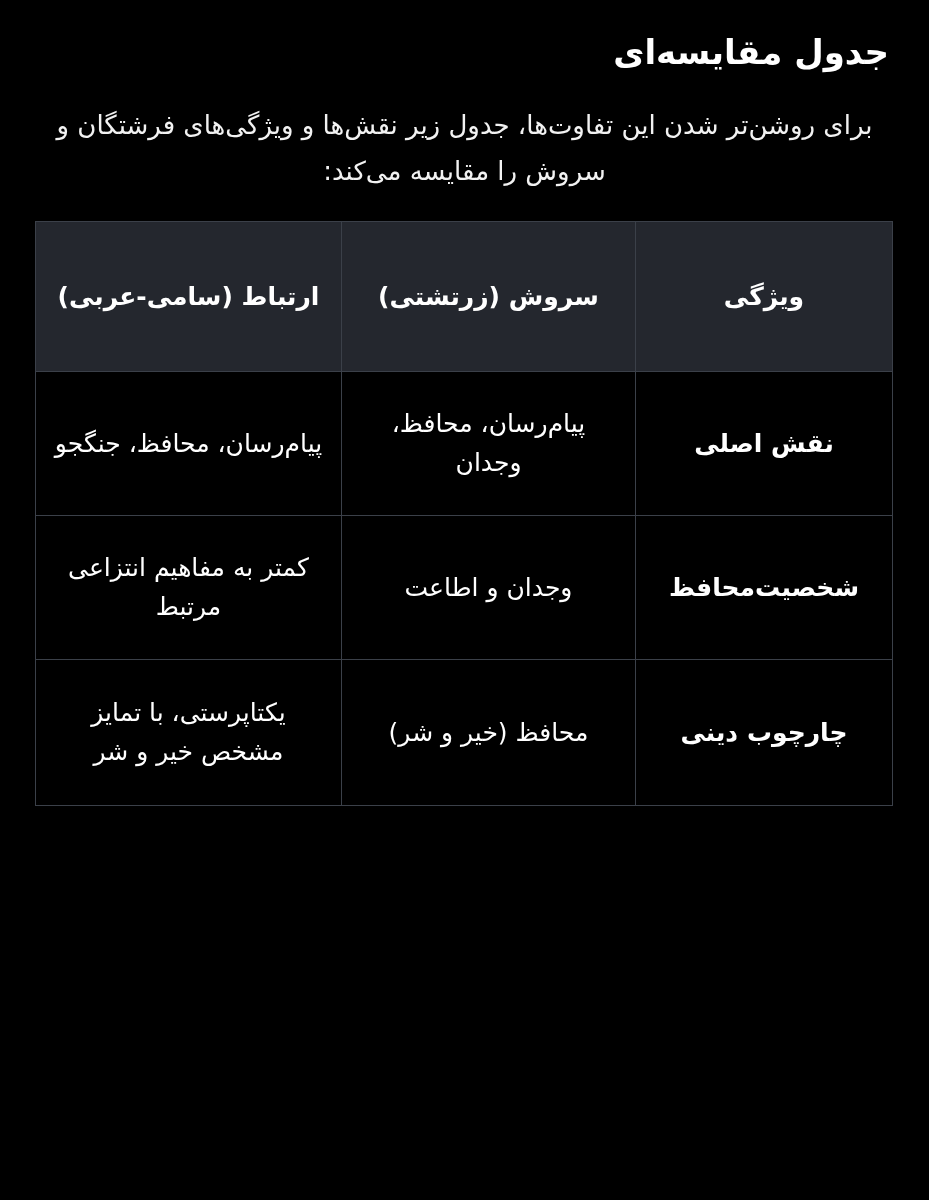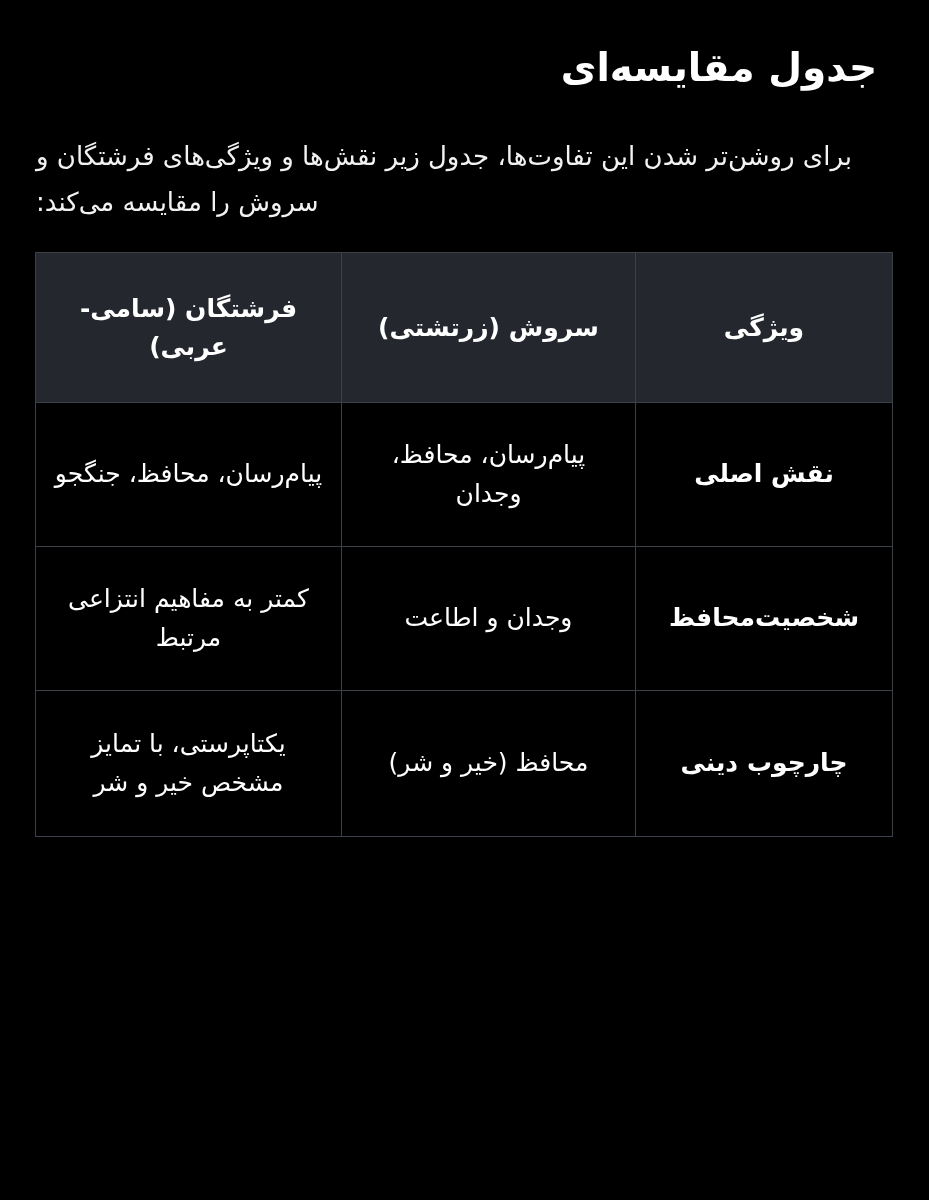--- a/index.html
+++ b/index.html
@@ -18,36 +18,36 @@
   }
   .page {
     position: relative;
     width: 929px;
     height: 1200px;
     box-sizing: border-box;
     padding: 0 36px;
     background: #000000;
   }
   .page-title {
-    margin: 16px;
+    margin: 4px;
     padding-top: 26px;
-    font-size: 39px;
+    font-size: 34px;
     line-height: 1.35;
     font-weight: 700;
     text-align: right;
     color: #ffffff;
     letter-spacing: 0px;
   }
   .intro {
     margin: 0;
     padding-top: 22px;
     font-size: 26px;
     line-height: 1.78;
     font-weight: 400;
-    text-align: left;
+    text-align: center;
     color: #f2f2f2;
   }
   .table-wrap {
     margin-top: 27px;
   }
   table.compare {
     width: 857px;
     border-collapse: collapse;
     table-layout: fixed;
     border: 1px solid #3b4049;
@@ -104,21 +104,21 @@
     <table class="compare">
       <colgroup>
         <col class="c-feature">
         <col class="c-sorush">
         <col class="c-angels">
       </colgroup>
       <thead>
         <tr>
           <th>ویژگی</th>
           <th>سروش (زرتشتی)</th>
-          <th>فرشتگان (سامی-عربی)</th>
+          <th>ارتباط (سامی-عربی)</th>
         </tr>
       </thead>
       <tbody>
         <tr>
           <td class="feature-cell">نقش اصلی</td>
           <td>پیام‌رسان، محافظ، وجدان</td>
           <td>پیام‌رسان، محافظ، جنگجو</td>
         </tr>
         <tr>
           <td class="feature-cell">شخصیت‌محافظ</td>

